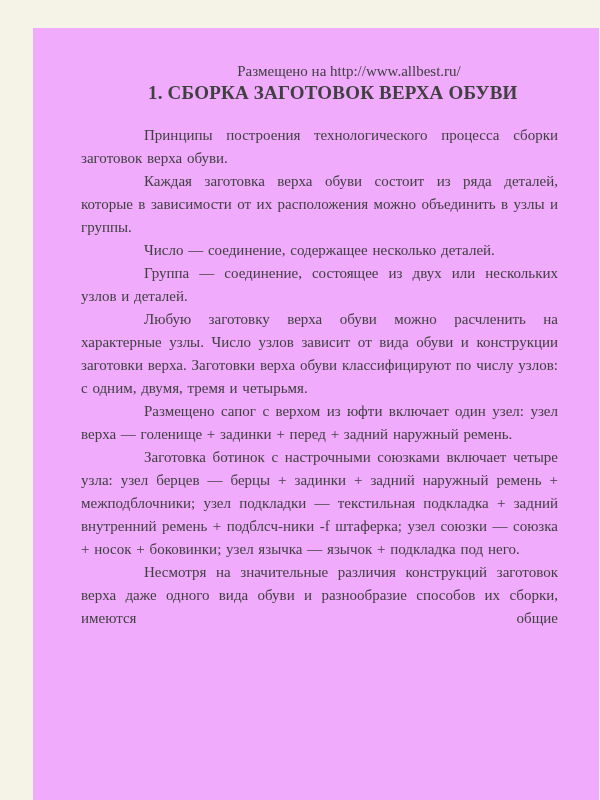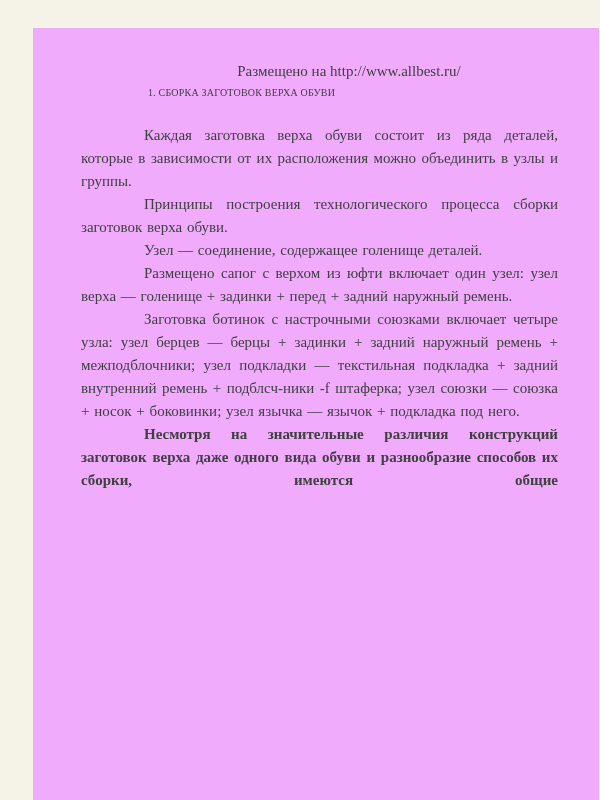--- a/index.html
+++ b/index.html
@@ -26,48 +26,49 @@
   .hosted-note {
     margin-top: 33px;
     text-align: center;
     transform: translateX(33px);
     font-size: 15px;
     line-height: 21px;
     white-space: nowrap;
   }
   .doc-title {
     margin: 0 0 0 115px;
-    font-size: 10px;
-    font-weight: normal;
+    font-size: 19px;
+    font-weight: bold;
     line-height: 22px;
     letter-spacing: 0.2px;
   }
   .doc-body {
     margin: 20px 41px 0 48px;
     font-size: 15px;
     line-height: 23px;
   }
   .doc-body p {
     margin: 0;
     text-indent: 63px;
     text-align: justify;
     word-spacing: 1px;
   }
   .doc-body p.continued {
     text-align-last: justify;
-    font-weight: bold;
   }
 </style>
 </head>
 <body>
 
 <div class="page">
   <div class="hosted-note">Размещено на http://www.allbest.ru/</div>
   <h1 class="doc-title">1. СБОРКА ЗАГОТОВОК ВЕРХА ОБУВИ</h1>
   <div class="doc-body">
+    <p>Принципы построения технологического процесса сборки заготовок верха обуви.</p>
     <p>Каждая заготовка верха обуви состоит из ряда деталей, которые в зависимости от их расположения можно объединить в узлы и группы.</p>
-    <p>Принципы построения технологического процесса сборки заготовок верха обуви.</p>
-    <p>Узел — соединение, содержащее голенище деталей.</p>
+    <p>Число — соединение, содержащее несколько деталей.</p>
+    <p>Группа — соединение, состоящее из двух или нескольких узлов и деталей.</p>
+    <p>Любую заготовку верха обуви можно расчленить на характерные узлы. Число узлов зависит от вида обуви и конструкции заготовки верха. Заготовки верха обуви классифицируют по числу узлов: с одним, двумя, тремя и четырьмя.</p>
     <p>Размещено сапог с верхом из юфти включает один узел: узел верха — голенище + задинки + перед + задний наружный ремень.</p>
     <p>Заготовка ботинок с настрочными союзками включает четыре узла: узел берцев — берцы + задинки + задний наружный ремень + межподблочники; узел подкладки — текстильная подкладка + задний внутренний ремень + подблсч-ники -f штаферка; узел союзки — союзка + носок + боковинки; узел язычка — язычок + подкладка под него.</p>
     <p class="continued">Несмотря на значительные различия конструкций заготовок верха даже одного вида обуви и разнообразие способов их сборки, имеются общие</p>
   </div>
 </div>
 
 </body></html>

